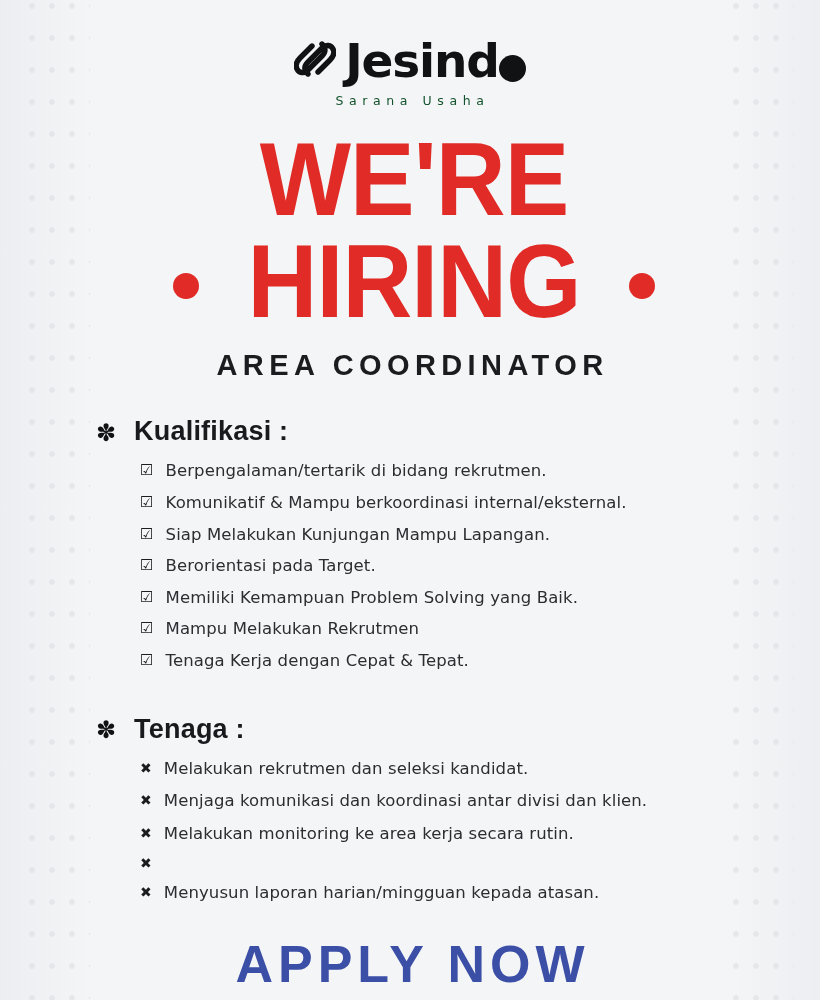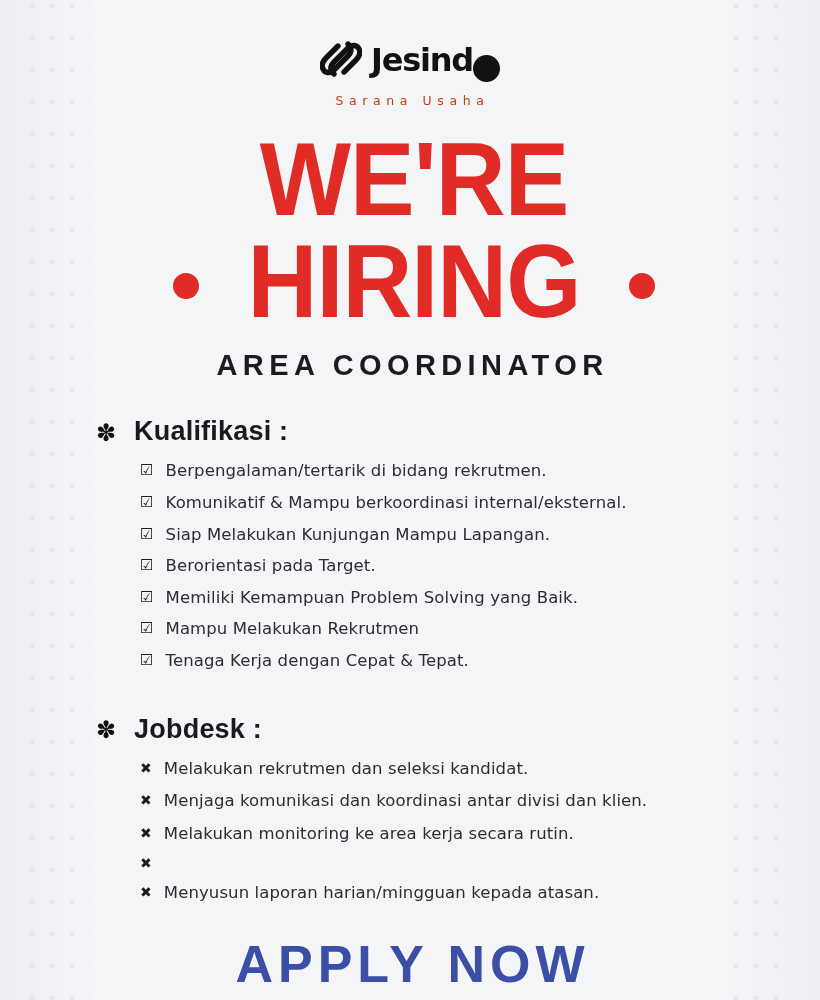--- a/index.html
+++ b/index.html
@@ -58,21 +58,21 @@
   .logo-row {
     display: flex;
     align-items: center;
     justify-content: center;
     gap: 9px;
     height: 50px;
   }
   .logo-mark { width: 42px; height: 44px; display: block; }
   .logo-word {
     font-family: "DejaVu Sans", sans-serif;
-    font-size: 32px;
+    font-size: 47px;
     font-weight: 700;
     letter-spacing: -1.2px;
     color: #111214;
     line-height: 1;
     position: relative;
     top: 1px;
   }
   .logo-dot {
     width: 27px;
     height: 27px;
@@ -81,21 +81,21 @@
     display: block;
     margin-left: -9px;
     position: relative;
     top: 9px;
   }
   .logo-tagline {
     margin-top: 9px;
     font-family: "DejaVu Sans", sans-serif;
     font-size: 12.5px;
     letter-spacing: 5.6px;
-    color: #c2410c;
+    color: #14532d;
     font-weight: 400;
     text-indent: 5px;
   }
 
   
   .headline {
     margin-top: 24px;
     text-align: center;
     color: #e02b26;
     font-family: "Liberation Sans", sans-serif;
@@ -285,21 +285,21 @@
         <li class="item">
           <span class="item-bullet">☑</span>
           <span>Tenaga Kerja dengan Cepat &amp; Tepat.</span>
         </li>
       </ul>
     </div>
 
     <div class="section jobdesk">
       <div class="section-head">
         <span class="head-mark">✽</span>
-        <span class="section-title">Jobdesk :</span>
+        <span class="section-title">Tenaga :</span>
       </div>
       <ul class="item-list">
         <li class="item">
           <span class="item-bullet">✖</span>
           <span>Melakukan rekrutmen dan seleksi kandidat.</span>
         </li>
         <li class="item">
           <span class="item-bullet">✖</span>
           <span>Menjaga komunikasi dan koordinasi antar divisi dan klien.</span>
         </li>

